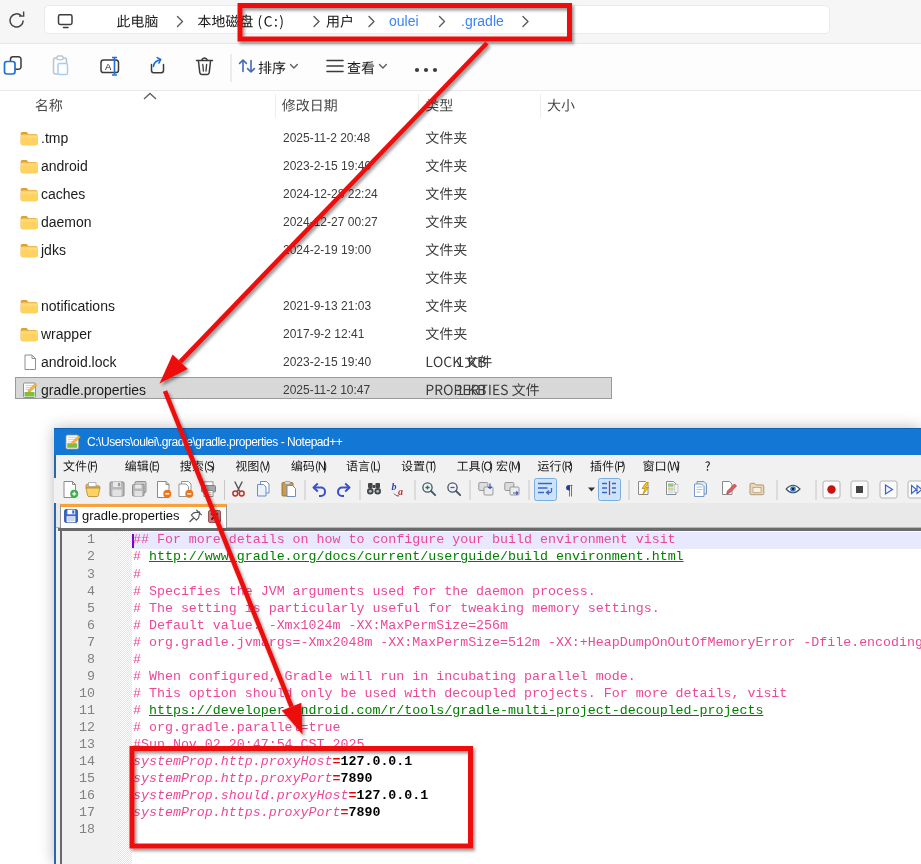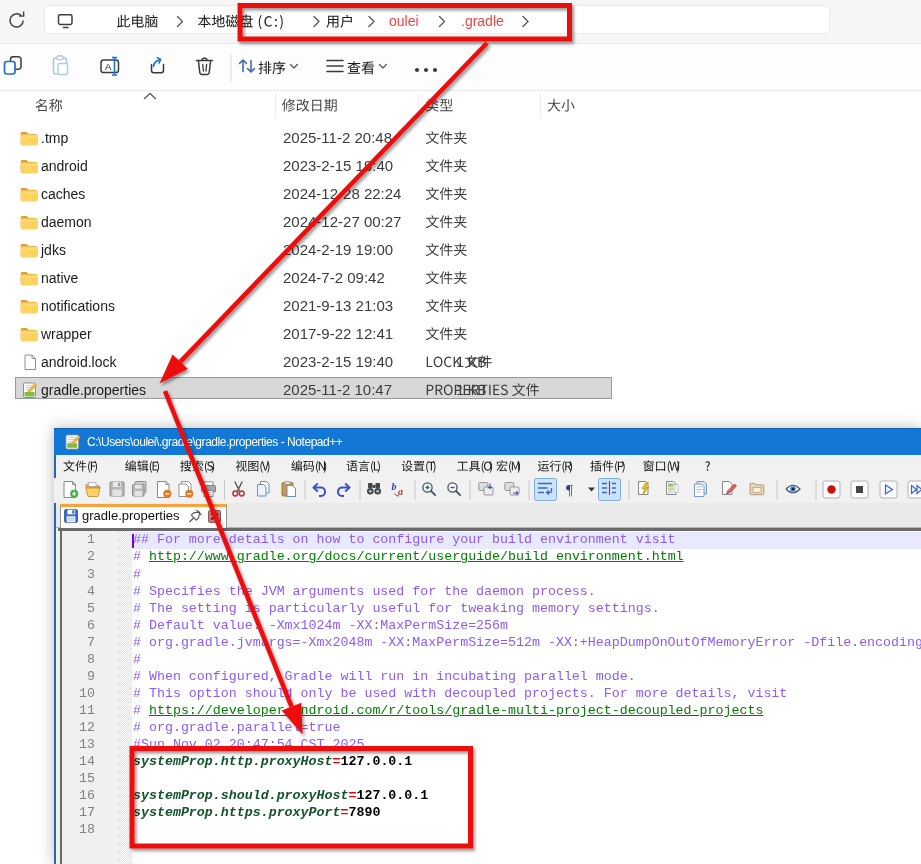--- a/index.html
+++ b/index.html
@@ -1,26 +1,26 @@
 <!DOCTYPE html>
 <html><head><meta charset="utf-8">
 <style>
 *{margin:0;padding:0;box-sizing:border-box}
 html,body{width:921px;height:864px;overflow:hidden;background:#fff}
 #page{position:relative;width:921px;height:864px;font-family:"Liberation Sans",sans-serif;background:#fff}
 .abs{position:absolute}
 
 #topbar{left:0;top:0;width:921px;height:44px;background:#f6f6f6;border-bottom:1px solid #e6e6e6}
 #pill{left:44px;top:5px;width:786px;height:29px;background:#fff;border:1px solid #ebebeb;border-radius:5px}
-.crumb{top:0;height:26px;line-height:43px;font-size:14px;color:#ef4444}
+.crumb{top:0;height:26px;line-height:43px;font-size:14px;color:#3b82f6}
 #toolbar{left:0;top:44px;width:921px;height:47px;background:#fdfdfd;border-bottom:1px solid #e8e8e8}
 .colsep{width:1px;height:24px;background:#ededed;top:94px}
 .row{left:0;width:798px;height:28px}
 .rname{font-size:14px;color:#1b1b1b;line-height:28px;left:41px}
-.rdate{font-size:15px;color:#3c3c3c;line-height:28px;left:283px}
+.rdate{font-size:12px;color:#3c3c3c;line-height:28px;left:283px}
 .rsize{font-size:14px;color:#3c3c3c;line-height:28px;right:311.5px}
 #selrow{left:14.5px;top:377px;width:597px;height:22px;background:#d8d8d8;border:1px solid #9a9a9a}
 
 #npwin{left:54px;top:428px;width:867px;height:436px;background:#f1f1f1;border-left:2px solid #2a66ad;box-shadow:0 0 14px rgba(0,0,0,.28)}
 #nptitle{left:54px;top:428px;width:867px;height:27px;background:linear-gradient(#0e62b4 0,#0e62b4 1px,#1377d6 1px)}
 #nptitletxt{left:87px;top:428px;height:27px;line-height:28px;font-size:12px;letter-spacing:-0.45px;color:#fff}
 #npmenu{left:56px;top:455px;width:865px;height:23px;background:#f1f1f1}
 #nptools{left:54px;top:478px;width:867px;height:25px;background:#f1f1f1}
 #nptabs{left:56px;top:503px;width:865px;height:25px;background:#e9e9e9;border-bottom:1px solid #b5b5b5}
 #tab1{left:59.5px;top:503.5px;width:167px;height:24.5px;background:#fff;border-left:1px solid #969696;border-right:1px solid #969696;border-top:3px solid #f9a13c}
@@ -28,22 +28,22 @@
 
 #edgetop{left:58px;top:528px;width:863px;height:2.5px;background:#6a6a6a}
 #edgeleft{left:60px;top:528px;width:2px;height:336px;background:#6a6a6a}
 #margin{left:62px;top:530.5px;width:55.5px;height:333.5px;background:#f0f0f0}
 #fold{left:117.5px;top:530.5px;width:14px;height:333.5px;background-image:conic-gradient(#fff 90deg,#e2e2e2 90deg 180deg,#fff 180deg 270deg,#e2e2e2 270deg);background-size:2px 2px}
 #txtarea{left:131.5px;top:530.5px;width:789.5px;height:333.5px;background:#fff}
 #hl1{left:131.5px;top:531.8px;width:789.5px;height:17px;background:#e8e8ff}
 #caret{left:132px;top:533.5px;width:2px;height:14px;background:#7a00d4}
 .lnum{left:62px;width:33px;font-family:"Liberation Mono",monospace;font-size:13.3px;line-height:17.05px;color:#828282;text-align:right}
 .cl{left:133px;font-family:"Liberation Mono",monospace;font-size:13.3px;line-height:17.05px;white-space:pre;color:#000}
-.g{color:#8b5cf6}.gu{color:#008000;text-decoration:underline}
-.k{color:#14532d;font-style:italic;font-weight:bold}
+.g{color:#ec4899}.gu{color:#008000;text-decoration:underline}
+.k{color:#ec4899;font-style:italic;font-weight:normal}
 .eq{color:#e80000;font-weight:bold}
 .v{color:#000;font-weight:bold}
 #cjk,#annot{left:0;top:0;pointer-events:none}
 </style></head>
 <body>
 <div id="page">
 
   <div class="abs" id="topbar"></div>
   <div class="abs" id="pill"></div>
   <svg class="abs" width="620" height="44" viewBox="0 0 620 44" style="left:0;top:0">
@@ -169,46 +169,37 @@
     </div>
     <div class="abs row" style="top:236px">
       <svg class="abs" width="18" height="15" viewBox="0 0 18 15" style="left:20px;top:7.0px">
 <path d="M0.7 2.6 q0 -1.7 1.7 -1.7 h4.2 l1.9 2 h7.1 q1.7 0 1.7 1.7 v8 q0 1.7 -1.7 1.7 h-13.2 q-1.7 0 -1.7 -1.7 z" fill="#dfa038"></path>
 <path d="M0.7 5.2 q0 -1.6 1.6 -1.6 h14.4 q1.6 0 1.6 1.6 v7.2 q0 1.6 -1.6 1.6 h-14.4 q-1.6 0 -1.6 -1.6 z" fill="#ffd262"></path>
 <path d="M0.7 6 h16.9" stroke="#fde18c" stroke-width="1.1"></path>
 </svg>
       <div class="abs rname">jdks</div>
       <div class="abs rdate">2024-2-19 19:00</div>
     </div>
-    <div class="abs row" style="top:264px">
-      <svg class="abs" width="18" height="15" viewBox="0 0 18 15" style="left:20px;top:7.0px">
-<path d="M0.7 2.6 q0 -1.7 1.7 -1.7 h4.2 l1.9 2 h7.1 q1.7 0 1.7 1.7 v8 q0 1.7 -1.7 1.7 h-13.2 q-1.7 0 -1.7 -1.7 z" fill="#dfa038"></path>
-<path d="M0.7 5.2 q0 -1.6 1.6 -1.6 h14.4 q1.6 0 1.6 1.6 v7.2 q0 1.6 -1.6 1.6 h-14.4 q-1.6 0 -1.6 -1.6 z" fill="#ffd262"></path>
-<path d="M0.7 6 h16.9" stroke="#fde18c" stroke-width="1.1"></path>
-</svg>
-      <div class="abs rname">native</div>
-      <div class="abs rdate">2024-7-2 09:42</div>
-    </div>
     <div class="abs row" style="top:292px">
       <svg class="abs" width="18" height="15" viewBox="0 0 18 15" style="left:20px;top:7.0px">
 <path d="M0.7 2.6 q0 -1.7 1.7 -1.7 h4.2 l1.9 2 h7.1 q1.7 0 1.7 1.7 v8 q0 1.7 -1.7 1.7 h-13.2 q-1.7 0 -1.7 -1.7 z" fill="#dfa038"></path>
 <path d="M0.7 5.2 q0 -1.6 1.6 -1.6 h14.4 q1.6 0 1.6 1.6 v7.2 q0 1.6 -1.6 1.6 h-14.4 q-1.6 0 -1.6 -1.6 z" fill="#ffd262"></path>
 <path d="M0.7 6 h16.9" stroke="#fde18c" stroke-width="1.1"></path>
 </svg>
       <div class="abs rname">notifications</div>
       <div class="abs rdate">2021-9-13 21:03</div>
     </div>
     <div class="abs row" style="top:320px">
       <svg class="abs" width="18" height="15" viewBox="0 0 18 15" style="left:20px;top:7.0px">
 <path d="M0.7 2.6 q0 -1.7 1.7 -1.7 h4.2 l1.9 2 h7.1 q1.7 0 1.7 1.7 v8 q0 1.7 -1.7 1.7 h-13.2 q-1.7 0 -1.7 -1.7 z" fill="#dfa038"></path>
 <path d="M0.7 5.2 q0 -1.6 1.6 -1.6 h14.4 q1.6 0 1.6 1.6 v7.2 q0 1.6 -1.6 1.6 h-14.4 q-1.6 0 -1.6 -1.6 z" fill="#ffd262"></path>
 <path d="M0.7 6 h16.9" stroke="#fde18c" stroke-width="1.1"></path>
 </svg>
       <div class="abs rname">wrapper</div>
-      <div class="abs rdate">2017-9-22 12:41</div>
+      <div class="abs rdate">2017-9-2 12:41</div>
     </div>
     <div class="abs row" style="top:348px">
       <svg class="abs" width="16" height="17" viewBox="0 0 16 17" style="left:22px;top:5.5px">
 <path d="M3 1 h7 l3.5 3.5 v11 h-10.5 z" fill="#fff" stroke="#8f8f8f" stroke-width="1"></path>
 <path d="M10 1 v3.5 h3.5" fill="none" stroke="#8f8f8f" stroke-width="1"></path>
 </svg>
       <div class="abs rname">android.lock</div>
       <div class="abs rdate">2023-2-15 19:40</div>
       <div class="abs rsize">1 KB</div>
     </div>
@@ -455,20 +446,21 @@
     <div class="abs cl" style="top:684.9px"><span class="g"># This option should only be used with decoupled projects. For more details, visit</span></div>
     <div class="abs lnum" style="top:701.9px">11</div>
     <div class="abs cl" style="top:701.9px"><span class="g"># </span><span class="gu">https://developer.android.com/r/tools/gradle-multi-project-decoupled-projects</span></div>
     <div class="abs lnum" style="top:719.0px">12</div>
     <div class="abs cl" style="top:719.0px"><span class="g"># org.gradle.parallel=true</span></div>
     <div class="abs lnum" style="top:736.0px">13</div>
     <div class="abs cl" style="top:736.0px"><span class="g">#Sun Nov 02 20:47:54 CST 2025</span></div>
     <div class="abs lnum" style="top:753.0px">14</div>
     <div class="abs cl" style="top:753.0px"><span class="k">systemProp.http.proxyHost</span><span class="eq">=</span><span class="v">127.0.0.1</span></div>
     <div class="abs lnum" style="top:770.1px">15</div>
+    <div class="abs cl" style="top:770.1px"><span class="k">systemProp.http.proxyPort</span><span class="eq">=</span><span class="v">7890</span></div>
     <div class="abs lnum" style="top:787.1px">16</div>
     <div class="abs cl" style="top:787.1px"><span class="k">systemProp.should.proxyHost</span><span class="eq">=</span><span class="v">127.0.0.1</span></div>
     <div class="abs lnum" style="top:804.2px">17</div>
     <div class="abs cl" style="top:804.2px"><span class="k">systemProp.https.proxyPort</span><span class="eq">=</span><span class="v">7890</span></div>
     <div class="abs lnum" style="top:821.2px">18</div>
 
   <svg class="abs" id="cjk" width="921" height="864" viewBox="0 0 921 864">
       <defs>
         <path id="g0" d="M339 531H531V459H339ZM312 840H388V39L312 29ZM125 637H199V11L125 0ZM44 13Q106 23 185.5 36.5Q265 50 353.5 65.5Q442 81 531 98L536 23Q452 7 365 -9Q278 -25 199.5 -39.5Q121 -54 58 -67ZM875 622 937 561Q895 530 844 499Q793 468 738.5 439.5Q684 411 632 385Q628 398 619 415Q610 432 602 444Q652 469 702.5 499.5Q753 530 798 561.5Q843 593 875 622ZM581 840H660V88Q660 48 668.5 36.5Q677 25 709 25Q716 25 734.5 25Q753 25 775.5 25Q798 25 817.5 25Q837 25 846 25Q867 25 877.5 40Q888 55 892.5 94Q897 133 899 204Q914 193 934 183.5Q954 174 971 170Q966 90 955.5 42Q945 -6 921 -26.5Q897 -47 852 -47Q844 -47 822.5 -47Q801 -47 775 -47Q749 -47 728 -47Q707 -47 699 -47Q653 -47 627.5 -35.5Q602 -24 591.5 5.5Q581 35 581 90Z"></path>
         <path id="g1" d="M164 478H827V408H164ZM452 838H531V83Q531 54 536.5 39Q542 24 557 18.5Q572 13 602 13Q611 13 632 13Q653 13 679.5 13Q706 13 732.5 13Q759 13 781.5 13Q804 13 814 13Q842 13 856.5 27Q871 41 877.5 76.5Q884 112 887 176Q902 165 923.5 156Q945 147 962 142Q956 67 942.5 22Q929 -23 900.5 -43Q872 -63 818 -63Q810 -63 788 -63Q766 -63 736.5 -63Q707 -63 678 -63Q649 -63 626.5 -63Q604 -63 597 -63Q541 -63 509 -50.5Q477 -38 464.5 -5.5Q452 27 452 85ZM171 695H865V191H171V264H788V621H171ZM126 695H204V129H126Z"></path>

